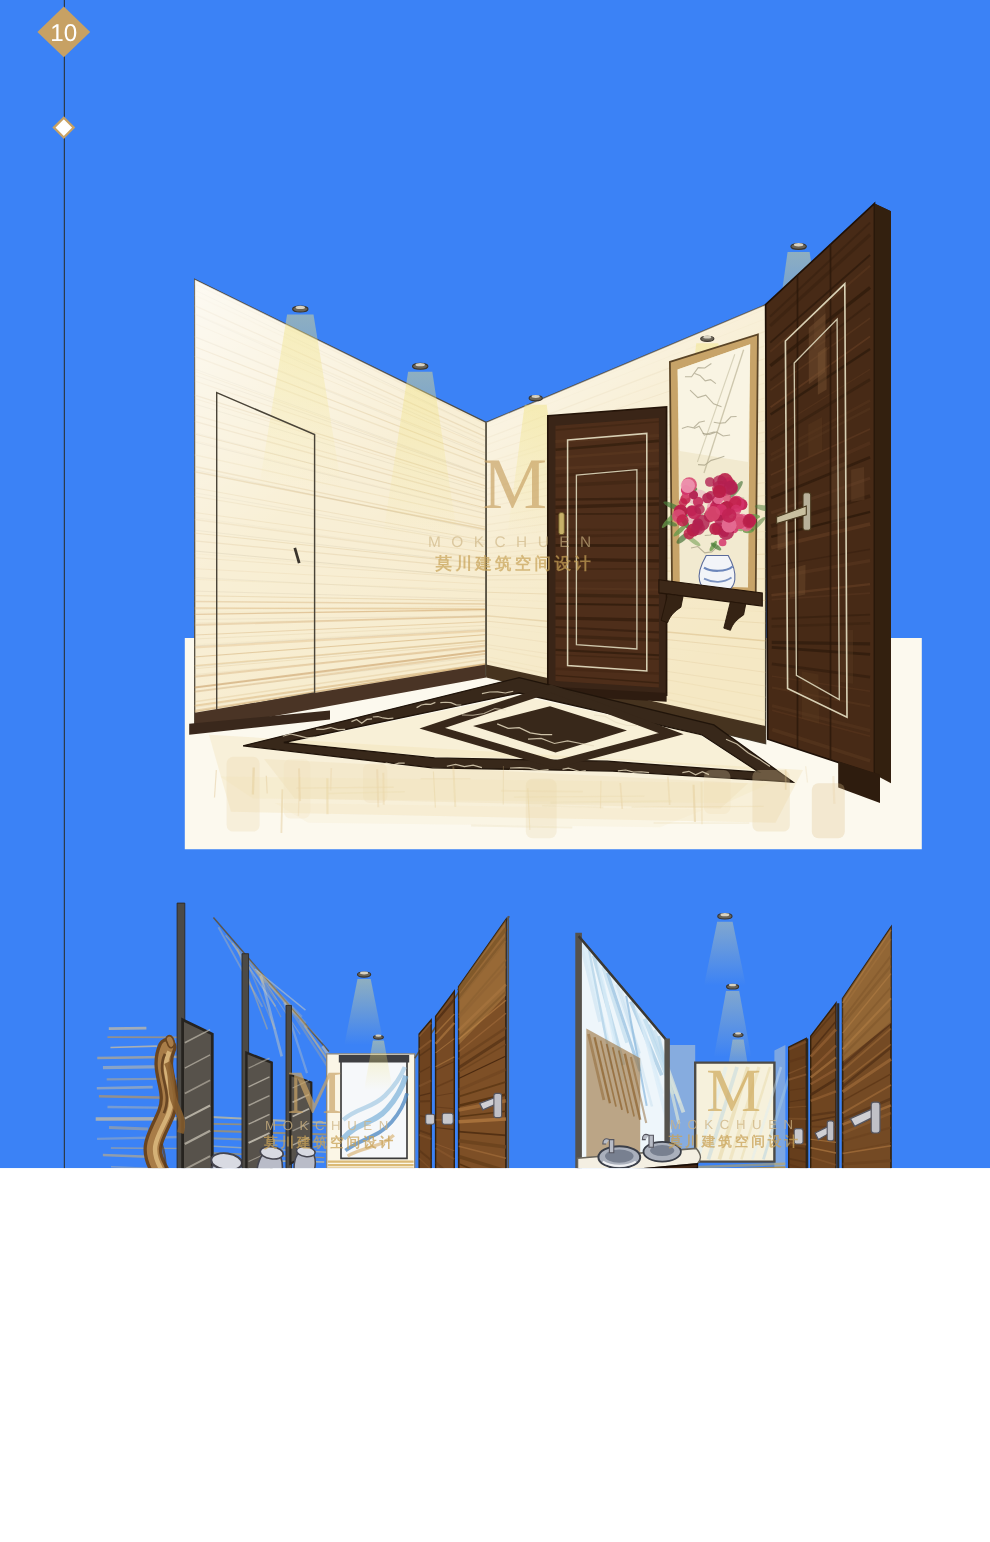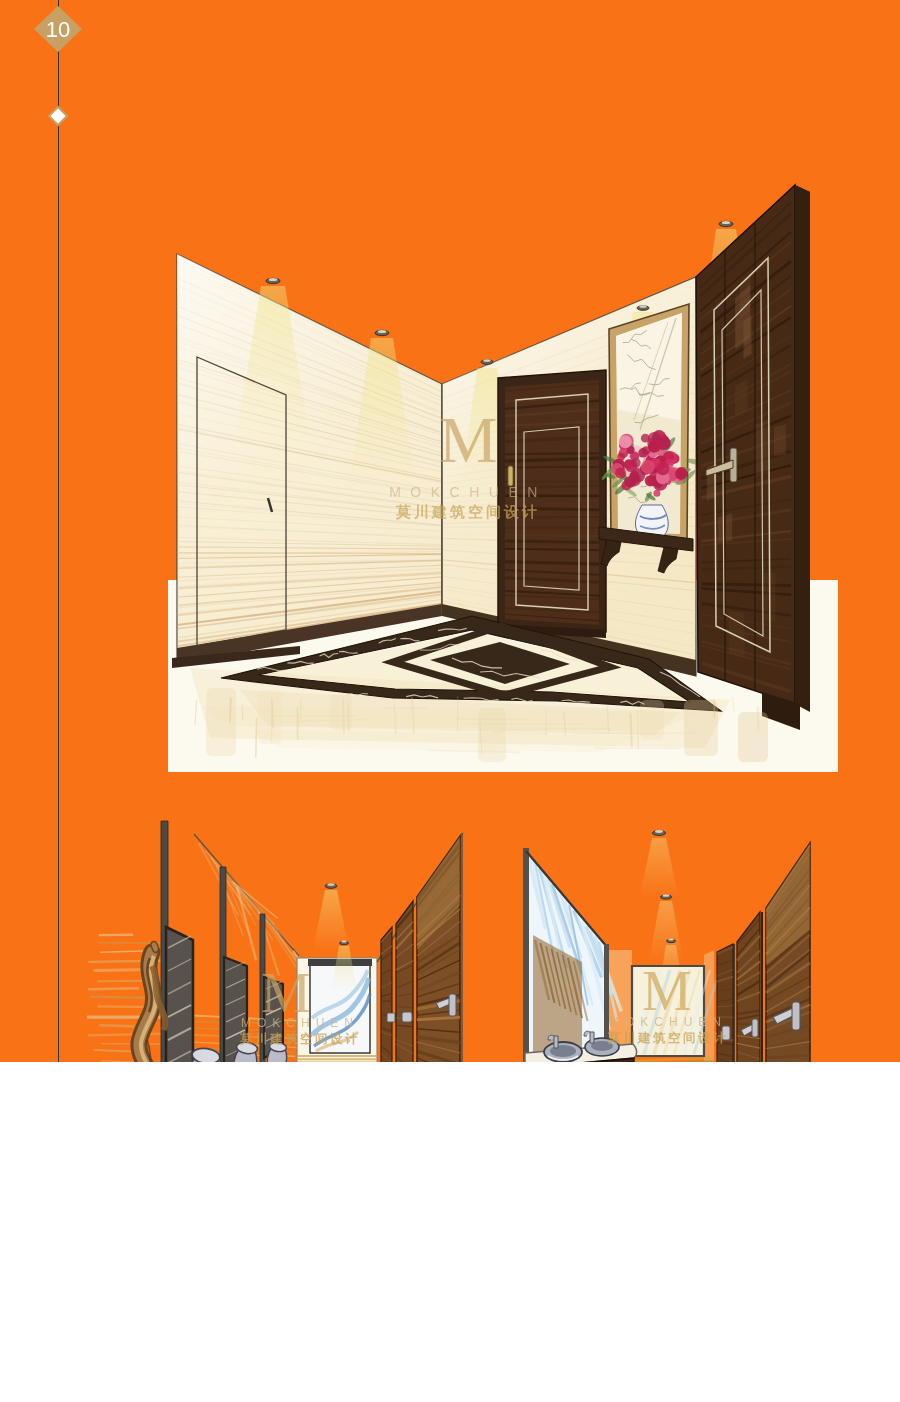--- a/index.html
+++ b/index.html
@@ -1,17 +1,17 @@
 <!DOCTYPE html>
 <html><head>
 <meta charset="utf-8">
 <style>
 html,body{margin:0;padding:0;background:#ffffff;}
 *{box-sizing:border-box;}
-.page{position:relative;width:900px;height:1062px;background:#f97316;overflow:hidden;font-family:"Liberation Sans",sans-serif;}
+.page{position:relative;width:900px;height:1062px;background:#3b82f6;overflow:hidden;font-family:"Liberation Sans",sans-serif;}
 .abs{position:absolute;}
 </style>
 </head>
 <body>
 <div class="page">
 
 <div class="abs" style="left:57.6px;top:0;width:1.6px;height:1360px;background:#2c323a;"></div>
 
 <svg class="abs" style="left:28px;top:0px;" width="60" height="60" viewBox="0 0 60 60">
 <polygon points="30,6 54,29 30,52 6,29" fill="#c7a164"></polygon>

